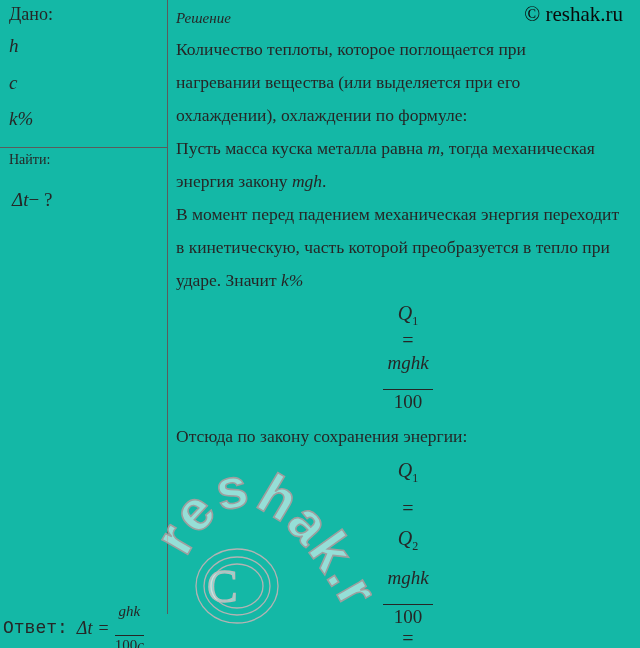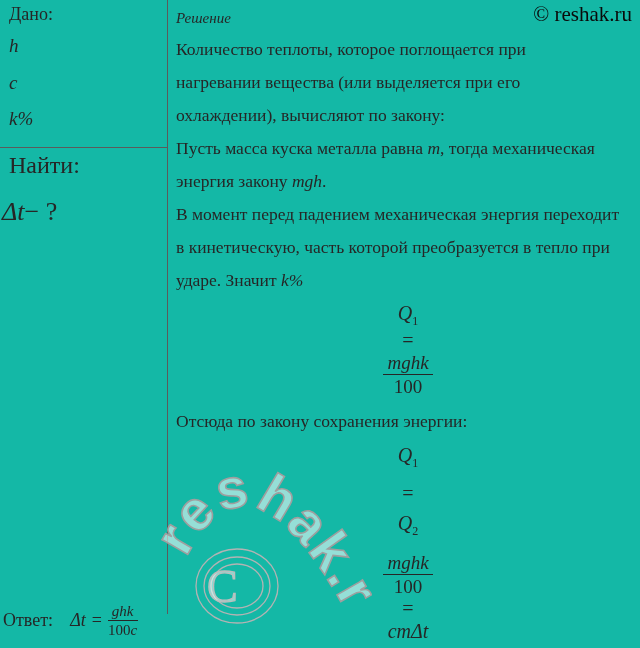--- a/index.html
+++ b/index.html
@@ -7,50 +7,50 @@
         font-family:"Liberation Serif",serif;overflow:hidden;}
 
   
   .vline{position:absolute;left:167px;top:0;width:1px;height:614px;background:#5b5b5b;}
   .hline{position:absolute;left:0;top:147px;width:167px;height:1px;background:#5b5b5b;}
 
   
   .given-label{position:absolute;left:9px;top:4px;font-size:18px;}
   .gitem{position:absolute;left:9px;font-size:19px;font-style:italic;}
   .gi0{top:35px;} .gi1{top:72px;} .gi2{top:108px;}
-  .find-label{position:absolute;left:9px;top:152px;font-size:24px;}
-  .find-unknown{position:absolute;left:2px;top:189px;font-size:26px;margin-top:8px;}
+  .find-label{position:absolute;left:9px;top:152px;font-size:14px;}
+  .find-unknown{position:absolute;left:12px;top:189px;font-size:19px;}
   .mi{font-style:italic;}
   .up{font-style:normal;}
 
   
   .rc{position:absolute;left:176px;top:0;width:464px;}
   .heading{line-height:30px;padding-top:3px;font-size:15px;font-style:italic;}
   .line{line-height:33px;white-space:nowrap;font-size:17.5px;}
   .fline{display:flex;align-items:center;font-size:20px;font-style:italic;flex-direction:column;}
   .f1{margin:3px 0 4px;line-height:28px;font-size:20px;font-style:italic;}
   .fblock{margin:5px 0 7px;}
   .f3row{margin:2px 0 6px;line-height:30px;font-size:20px;}
   .frac{display:inline-flex;flex-direction:column;align-items:center;
         font-size:19px;line-height:1.15;font-style:italic;}
-  .frac .num{border-bottom:1.4px solid #262626;padding:0 4px 0;}
+  .frac .num{border-bottom:1.4px solid #262626;padding:0 4px 15px;}
   .frac .den{padding-top:1px;text-align:right;}
   .op{font-style:normal;padding:0 8px;}
   .opn{font-style:normal;padding:0 5px;}
   .tok{display:inline-block;}
   sub.msub{font-size:12px;font-style:normal;}
 
   
-  .copyright{position:absolute;top:2px;right:8px;font-size:21px;color:#0a0a0a;
+  .copyright{position:absolute;top:2px;right:17px;font-size:21px;color:#0a0a0a;
              font-family:"Liberation Serif",serif;}
 
   
   .answer{position:absolute;left:3px;top:603px;display:flex;align-items:center;
           font-size:18px;z-index:2;}
-  .answer .alabel{margin-right:17px;}
+  .answer .alabel{margin-right:9px;font-family:Liberation Mono, monospace;}
   .answer .frac{font-size:15px;line-height:1.1;}
   .answer .aop{font-style:normal;padding:0 6px;}
 
   
   .wm{position:absolute;left:0;top:0;z-index:6;pointer-events:none;}
   .wm-text{font-family:"Liberation Sans",sans-serif;font-weight:bold;font-size:56px;
            letter-spacing:2px;fill:rgba(255,255,255,0.55);stroke:#9f9f9f;stroke-width:1.6px;}
   .wm-ring{fill:none;stroke:#b3b3b3;stroke-width:1.3px;}
   .wm-c{font-family:"Liberation Serif",serif;font-size:46px;
         fill:rgba(255,255,255,0.5);stroke:#bdbdbd;stroke-width:1.3px;}
@@ -70,21 +70,21 @@
   <div class="find-label">Найти:</div>
   <div class="find-unknown"><span class="mi">Δt</span><span class="up">− ?</span></div>
 
   <div class="copyright">© reshak.ru</div>
 
   <div class="rc">
     <div class="heading">Решение</div>
 
     <div class="line">Количество теплоты, которое поглощается при</div>
     <div class="line">нагревании вещества (или выделяется при его</div>
-    <div class="line">охлаждении), вычисляют по закону:</div>
+    <div class="line">охлаждении), охлаждении по формуле:</div>
 
 
     <div class="line"><span>Пусть масса куска металла равна </span><span class="mi">m</span><span>, тогда механическая</span></div>
     <div class="line"><span>энергия закону </span><span class="mi">mgh</span><span>.</span></div>
 
     <div class="line">В момент перед падением механическая энергия переходит</div>
     <div class="line">в кинетическую, часть которой преобразуется в тепло при</div>
     <div class="line"><span>ударе. Значит </span><span class="mi">k%</span></div>
 
     <div class="fline fblock">

